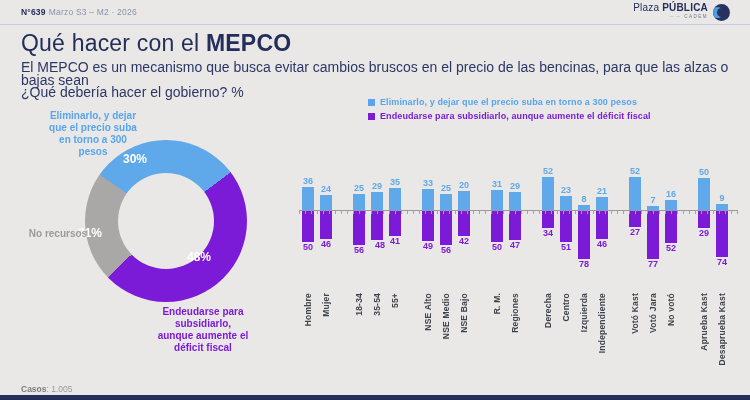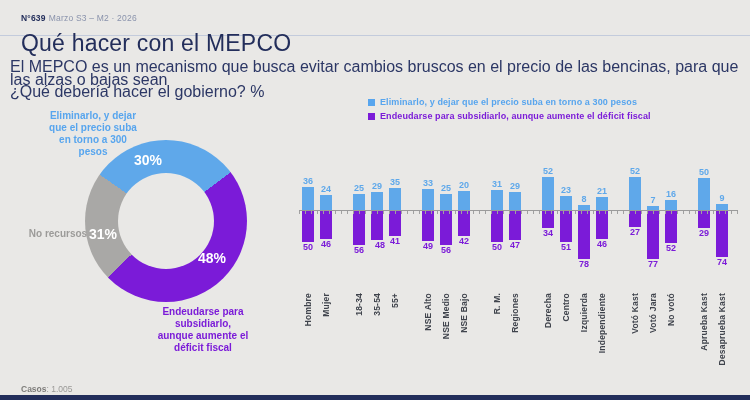--- a/index.html
+++ b/index.html
@@ -7,21 +7,21 @@
   body {
     font-family:"Liberation Sans", sans-serif;
     background:#e9e8e6;
     position:relative;
     overflow:hidden;
   }
   .page { position:absolute; inset:0; background:#e9e8e6; }
 
   
   .header {
-    position:absolute; top:0; left:0; right:0; height:36px;
+    position:absolute; top:0; left:0; right:0; height:25px;
     display:flex; align-items:center; justify-content:space-between;
     padding:0 20px 0 21px;
     border-bottom:1px solid #c3cbdc;
   }
   .header-meta { font-size:8.5px; color:#8a93ac; letter-spacing:.2px; }
   .header-meta b { color:#232e5b; font-weight:bold; margin-right:3px; }
   .brand { display:flex; align-items:center; gap:5px; }
   .brand-text { text-align:right; line-height:9px; }
   .brand-main { font-size:10px; color:#232e5b; letter-spacing:.2px; }
   .brand-main .bold { font-weight:800; }
@@ -35,37 +35,37 @@
     content:""; position:absolute; width:11px; height:11px; border-radius:50%;
     background:#4ba0dc; left:-1px; top:3px;
   }
   .logo-icon::after {
     content:""; position:absolute; width:9px; height:9px; border-radius:50%;
     background:#27335f; left:4px; top:4px;
   }
 
   
   .title { position:absolute; left:21px; top:30px; font-size:23px; color:#232e5b; letter-spacing:.2px; }
-  .title .bold { font-weight:400; }
-  .intro { position:absolute; left:10px; top:61px; font-size:16px; line-height:12.5px; color:#2c3765; }
+  .title .bold { font-weight:700; }
+  .intro { position:absolute; left:21px; top:61px; font-size:14px; line-height:12.5px; color:#2c3765; }
 
   
   .legend { position:absolute; left:368px; top:97px; }
   .legend-row { display:flex; align-items:center; gap:5px; margin-bottom:4px; }
   .legend-swatch { width:7px; height:7px; flex:0 0 auto; }
   .legend-label { font-size:9px; font-weight:bold; letter-spacing:.1px; }
 
   
   .donut-wrap { position:absolute; left:85px; top:140px; width:162px; height:162px; }
   .donut { width:162px; height:162px; border-radius:50%; }
   .donut-hole {
     position:absolute; left:33px; top:33px; width:96px; height:96px;
     border-radius:50%; background:#e9e8e6;
   }
-  .pct { position:absolute; width:50px; text-align:center; font-size:14px; font-weight:bold; color:#ffffff; }
+  .pct { position:absolute; width:50px; font-size:12px; font-weight:bold; color:#ffffff; }
   .pct-blue   { left:38px;  top:12px; }
   .pct-gray   { left:-7px;  top:86px; }
   .pct-purple { left:102px; top:110px; }
 
   .callout { position:absolute; text-align:center; font-size:10px; font-weight:bold; line-height:12px; }
   .callout-blue   { left:46px;  top:110px; width:94px; color:#57a5ee; }
   .callout-gray   { left:20px;  top:228px; width:76px; color:#9c9b99; }
   .callout-purple { left:156px; top:306px; width:94px; color:#7b1bd8; }
 
   
@@ -96,20 +96,27 @@
 </style>
 </head>
 <body>
 
 <div class="page">
 
   <div class="header">
     <div class="header-meta">
       <b>N°639</b><span>Marzo S3 – M2 · 2026</span>
     </div>
+    <div class="brand">
+      <div class="brand-text">
+        <div class="brand-main"><span>Plaza </span><span class="bold">PÚBLICA</span></div>
+        <div class="brand-sub">CADEM</div>
+      </div>
+      <div class="logo-icon"></div>
+    </div>
   </div>
 
   <div class="title">
     <span>Qué hacer con el </span><span class="bold">MEPCO</span>
   </div>
   <div class="intro">
     <div>El MEPCO es un mecanismo que busca evitar cambios bruscos en el precio de las bencinas, para que las alzas o bajas sean</div>
     <div>¿Qué debería hacer el gobierno? %</div>
   </div>
 

